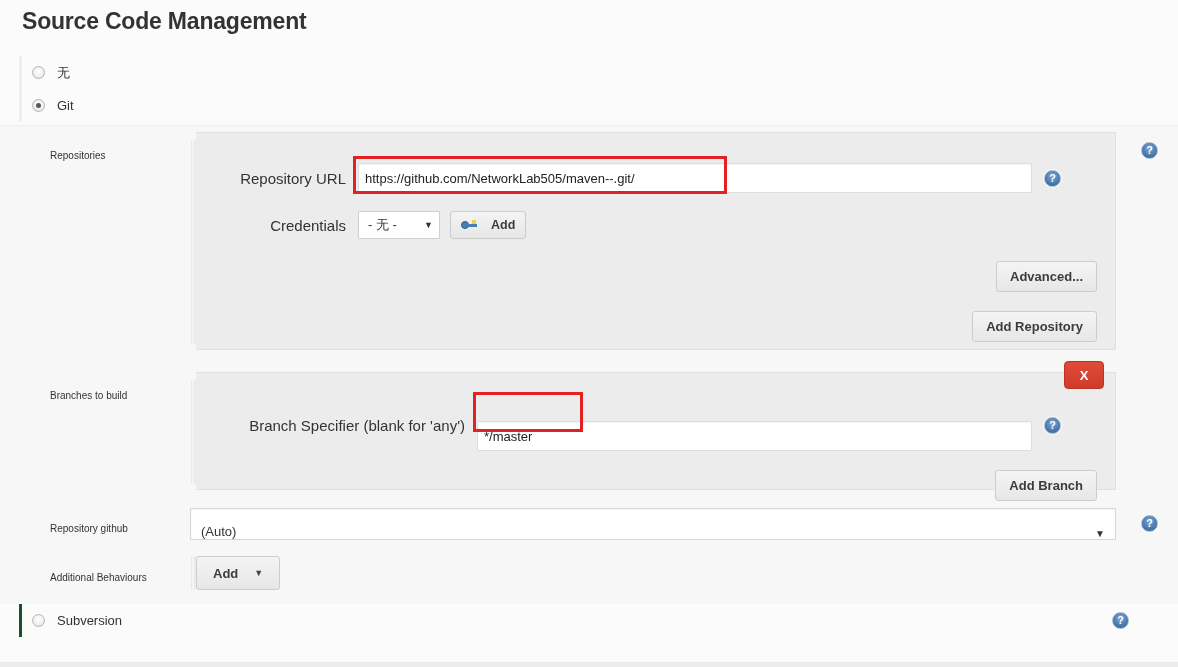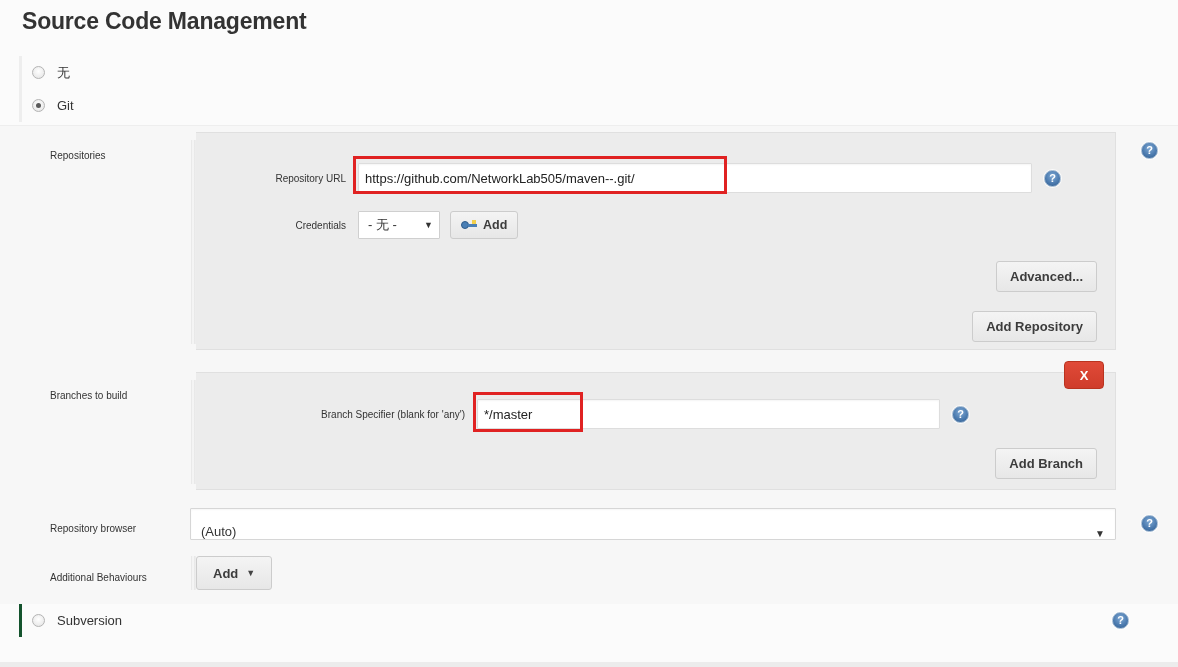--- a/index.html
+++ b/index.html
@@ -121,21 +121,21 @@
 
   
   .field-row {
     display: flex;
     align-items: center;
     padding: 0 0 0 0;
     position: relative;
   }
   .field-label {
     text-align: right;
-    font-size: 10px;
+    font-size: 15px;
     color: #333333;
     padding-right: 12px;
     white-space: nowrap;
     box-sizing: border-box;
   }
   .text-input {
     height: 30px;
     background: #ffffff;
     border: 1px solid #dddddd;
     box-shadow: inset 0 1px 2px rgba(0,0,0,0.045);
@@ -189,20 +189,21 @@
     border-radius: 3px;
     font-family: "Liberation Sans", sans-serif;
     font-size: 13px;
     font-weight: bold;
     color: #3c3c3c;
     padding: 0 13px;
     height: 31px;
     box-sizing: border-box;
     cursor: pointer;
     white-space: nowrap;
+    gap: 8px;
   }
   .btn.small { height: 28px; font-size: 12.5px; padding: 0 10px; }
 
   .key-icon {
     width: 16px;
     height: 12px;
     margin-right: 6px;
     position: relative;
     flex: 0 0 auto;
   }
@@ -382,38 +383,38 @@
   <div class="cfg-row" style="padding-top:22px;">
     <div class="cfg-label">Branches to build</div>
 
     <div class="cfg-body" style="position:relative;">
       <div class="panel-wrap">
         <div class="grip"></div>
         <div class="panel" style="height:118px;">
 
           <div class="field-row" style="padding-top:26px;">
             <div class="field-label" style="width:281px; flex:0 0 281px;">Branch Specifier (blank for 'any')</div>
-            <input class="text-input" style="width: 463px;" type="text" value="*/master">
+            <input class="text-input" style="width: 555px; margin-top: 22px;" type="text" value="*/master">
             <span class="help-icon" style="margin-left:12px;">?</span>
           </div>
 
           <div style="text-align:right; padding:19px 18px 0 0;">
             <button class="btn">Add Branch</button>
           </div>
         </div>
       </div>
 
       <div class="x-btn" style="top:-11px; right:74px;">X</div>
 
       <div class="redbox" style="left:283px; top:20px; width:110px; height:40px;"></div>
     </div>
   </div>
 
   <div class="cfg-row" style="padding-top:18px;">
-    <div class="cfg-label" style="padding-top:13px;">Repository browser</div>
+    <div class="cfg-label" style="padding-top:13px;">Repository github</div>
 
     <div class="cfg-body" style="position:relative; padding-right:62px;">
       <div class="wide-select">
         <span>(Auto)</span>
         <span class="caret" style="font-size:10px;">▼</span>
       </div>
       <span class="help-icon help-abs" style="top:7px; right:20px;">?</span>
     </div>
   </div>
 

